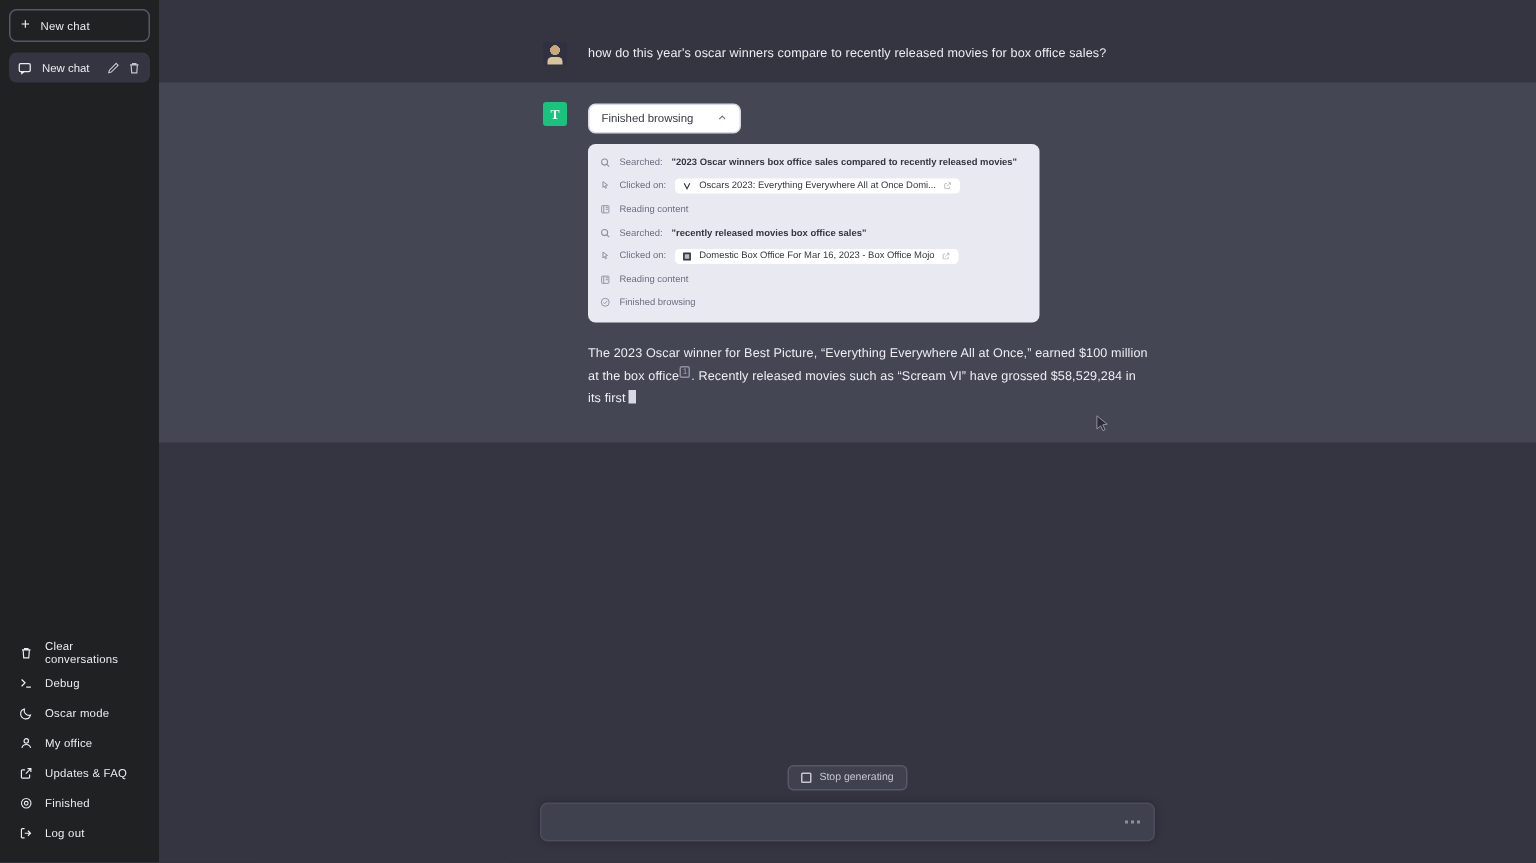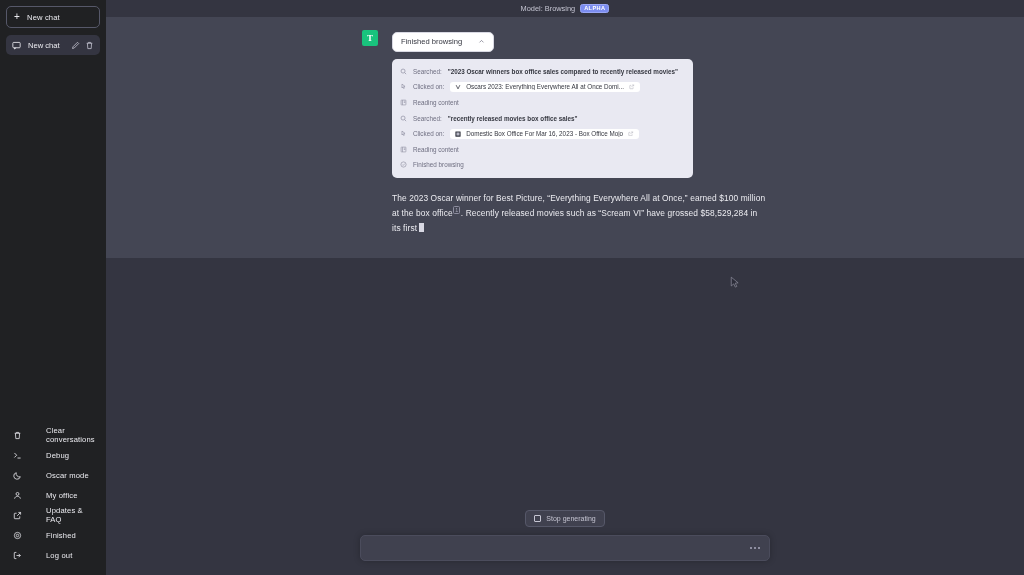--- a/index.html
+++ b/index.html
@@ -29,21 +29,21 @@
     display:flex;align-items:center;gap:7px;
     background:#343541;border-radius:5px;height:20px;
     padding:0 6px;margin:0 1px;color:#ececf1;font-size:7.6px;cursor:pointer;
     position:relative;
   }
   .convo .label{flex:1;white-space:nowrap;overflow:hidden;text-overflow:ellipsis;}
   .convo-actions{display:flex;align-items:center;gap:5px;}
   .spacer{flex:1;}
   .menu{padding-bottom:4px;}
   .menu-item{
-    display:flex;align-items:center;gap:24px;
+    display:flex;align-items:center;gap:8px;
     height:20px;padding:0 7px;margin:0 1px;border-radius:5px;
     color:#ececf1;font-size:7.6px;letter-spacing:.15px;cursor:pointer;
   }
   .ic{width:9px;height:9px;display:inline-flex;align-items:center;justify-content:center;flex:0 0 9px;}
   .ic svg{width:9px;height:9px;display:block;}
 
   
   .main{flex:1;position:relative;height:575px;background:#343541;overflow:hidden;}
 
   .model-bar{
@@ -250,27 +250,31 @@
             </svg>
         </span>
         <span>Log out</span>
       </div>
 
     </div>
   </div>
 
   <div class="main">
 
-    <div class="model-bar">
-      <span>Model: Browsing</span>
-      <span class="badge">ALPHA</span>
-    </div>
 
     <div class="thread">
 
+      <div class="row user">
+        <div class="row-inner">
+          <div class="avatar user"></div>
+          <div class="msg">
+            <div class="text">how do this year's oscar winners compare to recently released movies for box office sales?</div>
+          </div>
+        </div>
+      </div>
 
       <div class="row assistant">
         <div class="row-inner">
           <div class="avatar bot">T</div>
           <div class="msg">
 
             <div class="browse-btn">
               <span>Finished browsing</span>
               <span class="chev">
                 <svg viewBox="0 0 16 16" fill="none" stroke="#6e6e80" stroke-width="1.6">

